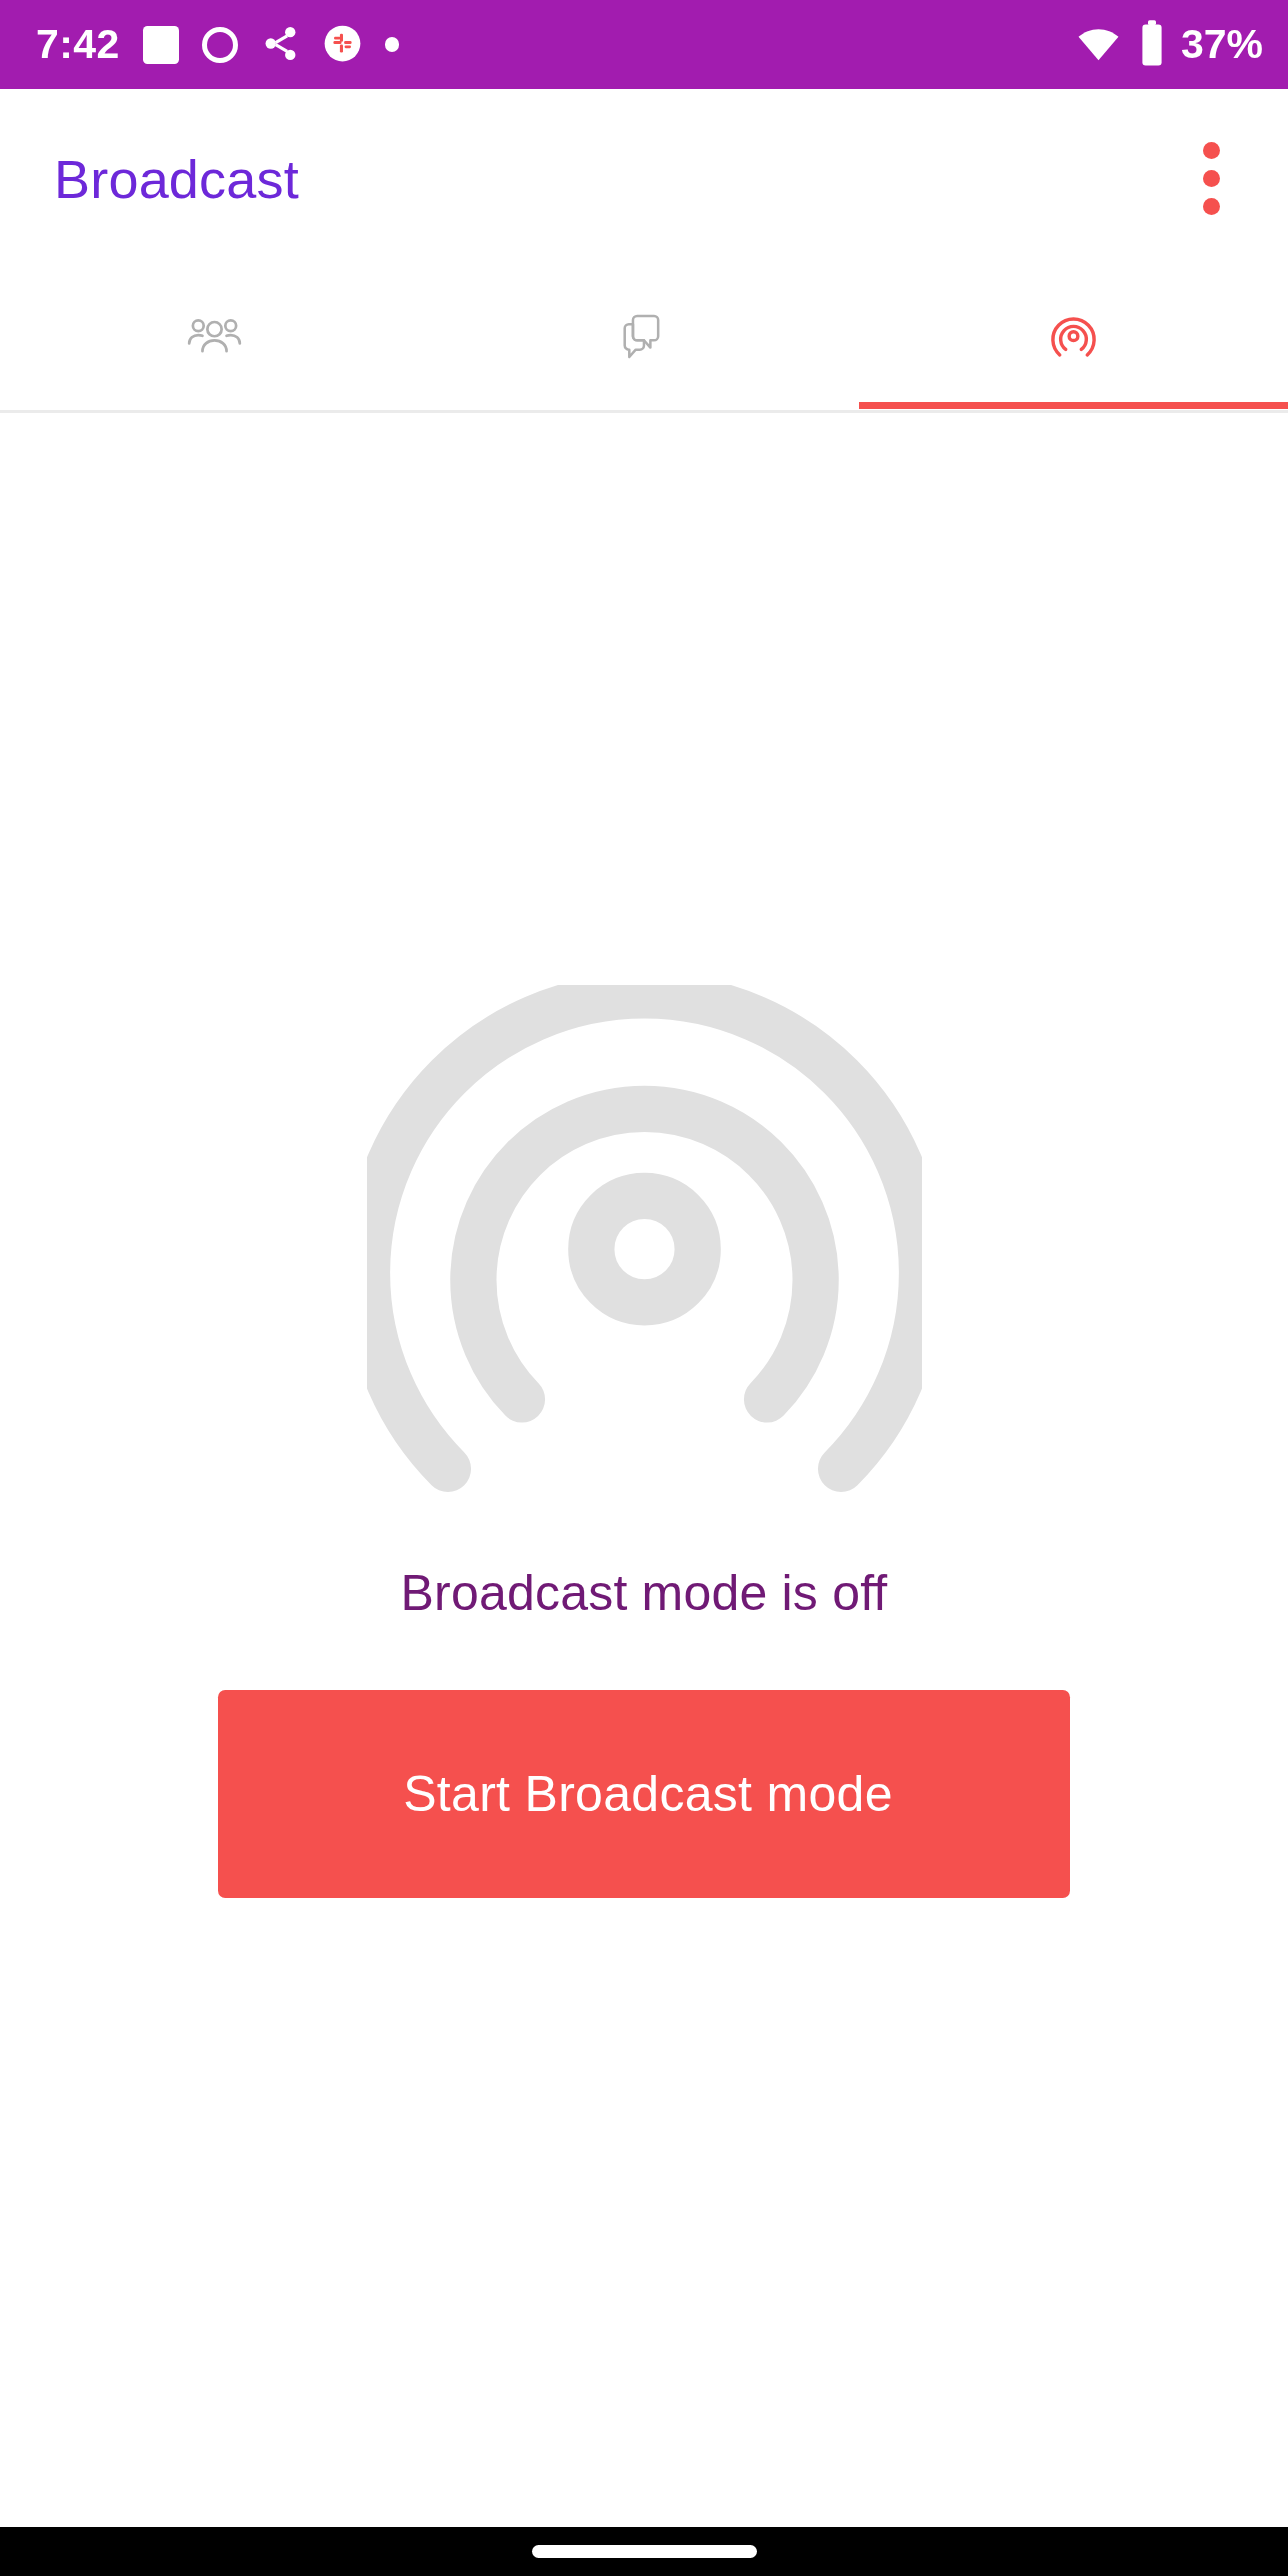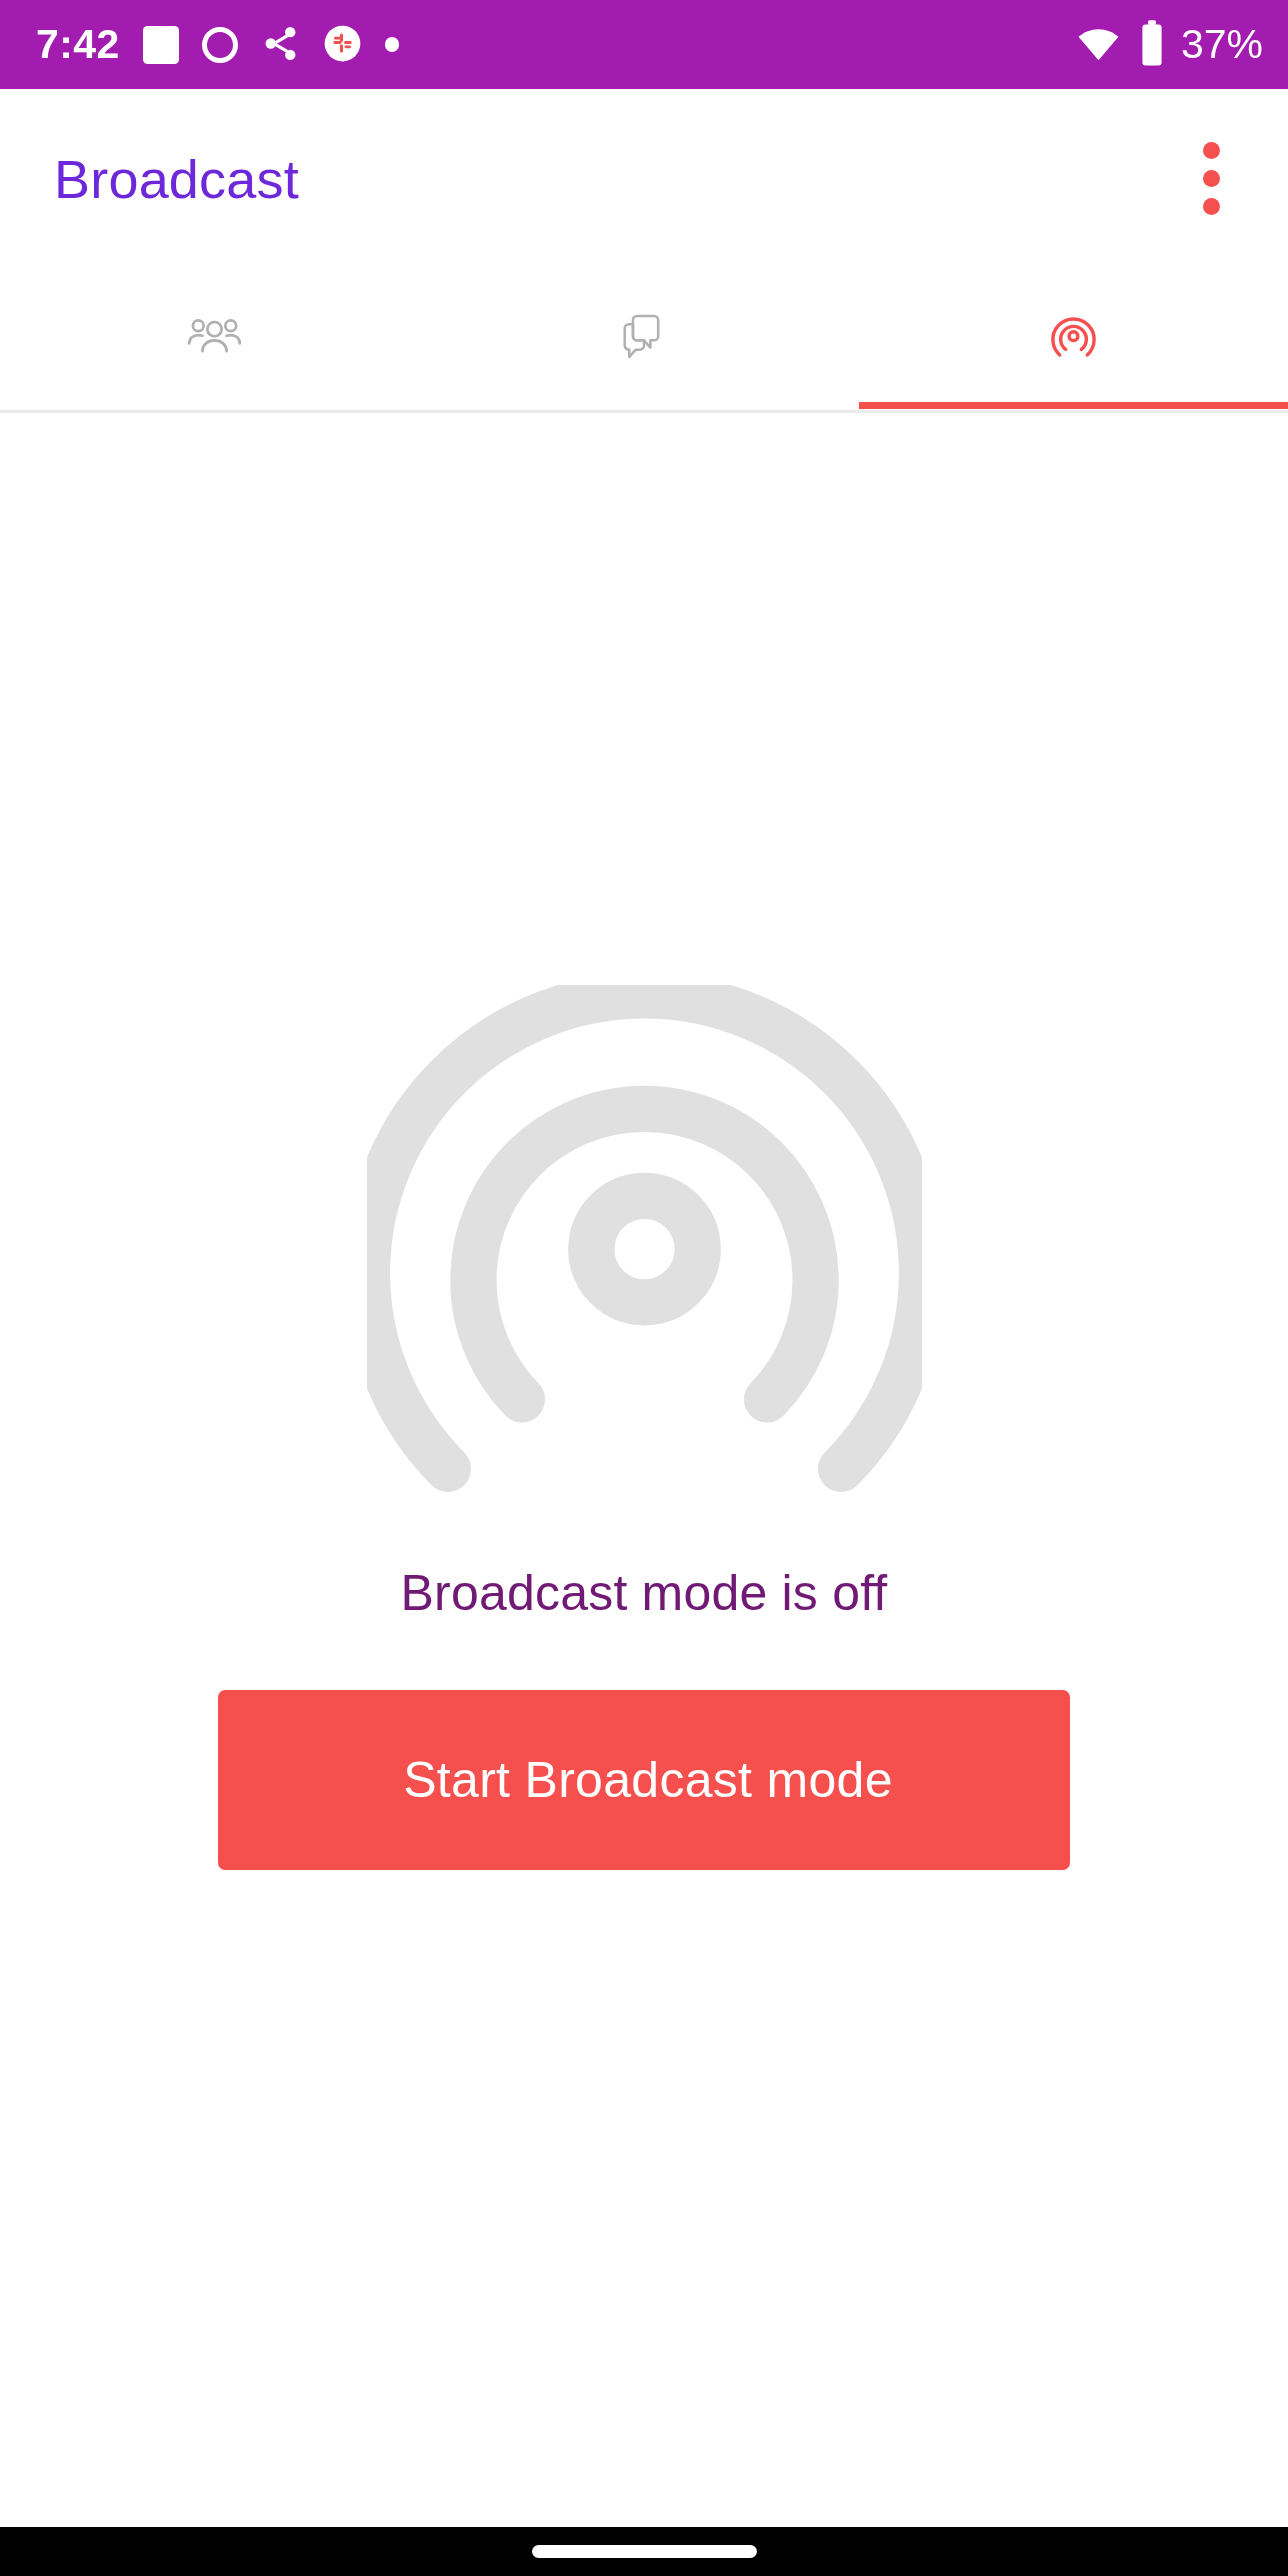--- a/index.html
+++ b/index.html
@@ -17,21 +17,21 @@
     background:#a21caf;
     display:flex; align-items:center; justify-content:space-between;
     padding:0 25px 0 36px;
   }
   .status-left { display:flex; align-items:center; gap:23px; }
   .status-time {
     color:#ffffff; font-size:41px; font-weight:700; letter-spacing:0.4px;
     line-height:1;
   }
   .status-right { display:flex; align-items:center; gap:14.3px; }
-  .battery-pct { color:#ffffff; font-size:41px; font-weight:400; line-height:1; }
+  .battery-pct { color:#ffffff; font-size:41px; font-weight:700; line-height:1; }
 
   .sq-icon { width:36px; height:38px; background:#ffffff; border-radius:4.5px; }
   .circ-icon { width:36px; height:36px; border:5.4px solid #ffffff; border-radius:50%; }
   .dot-icon  { width:14.3px; height:14.3px; background:#ffffff; border-radius:50%; }
 
   
   .app-bar {
     position:absolute; top:89px; left:0; width:1288px; height:179px;
     background:#ffffff; display:flex; align-items:center;
     padding:0 36px 0 54px; justify-content:space-between;
@@ -71,21 +71,21 @@
     position:absolute; top:413px; left:0; width:1288px; height:2114px;
     background:#ffffff;
     display:flex; flex-direction:column; align-items:center;
   }
   .hero-illustration { margin-top:572px; width:555px; height:519px; }
   .status-text {
     margin-top:64px; color:#701a75; font-size:50px; font-weight:400;
     letter-spacing:0.2px; line-height:1;
   }
   .primary-button {
-    margin-top:72px; width:852px; height:180px;
+    margin-top:72px; width:852px; height:208px;
     background:#F5504E; border:none; border-radius:7.2px;
     color:#ffffff; font-size:50px; font-weight:400;
     font-family:"Liberation Sans", sans-serif;
     letter-spacing:0.3px; cursor:pointer;
     display:flex; align-items:center; justify-content:center;padding-left:8px;
   }
 
   
   .nav-bar {
     position:absolute; bottom:0; left:0; width:1288px; height:49px;

